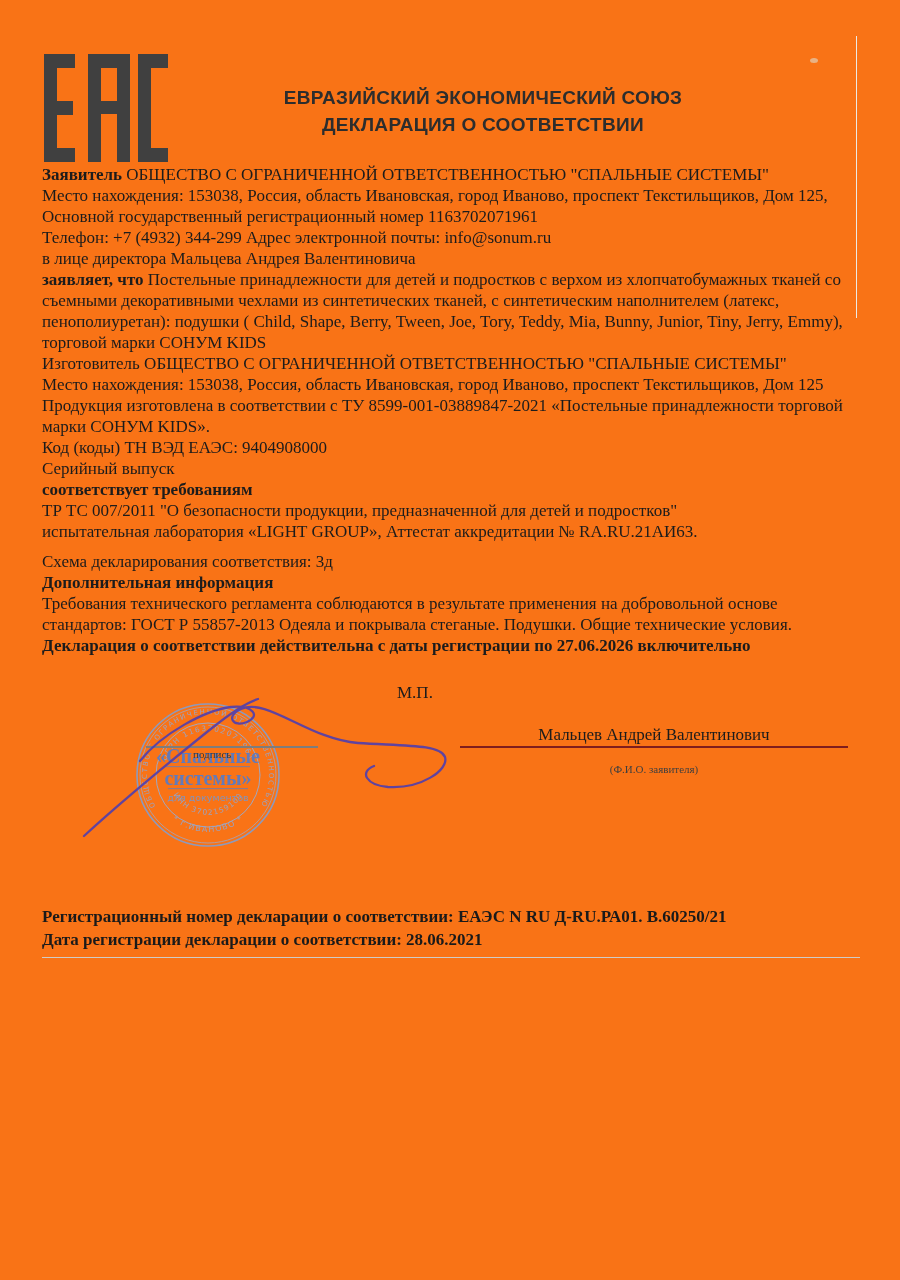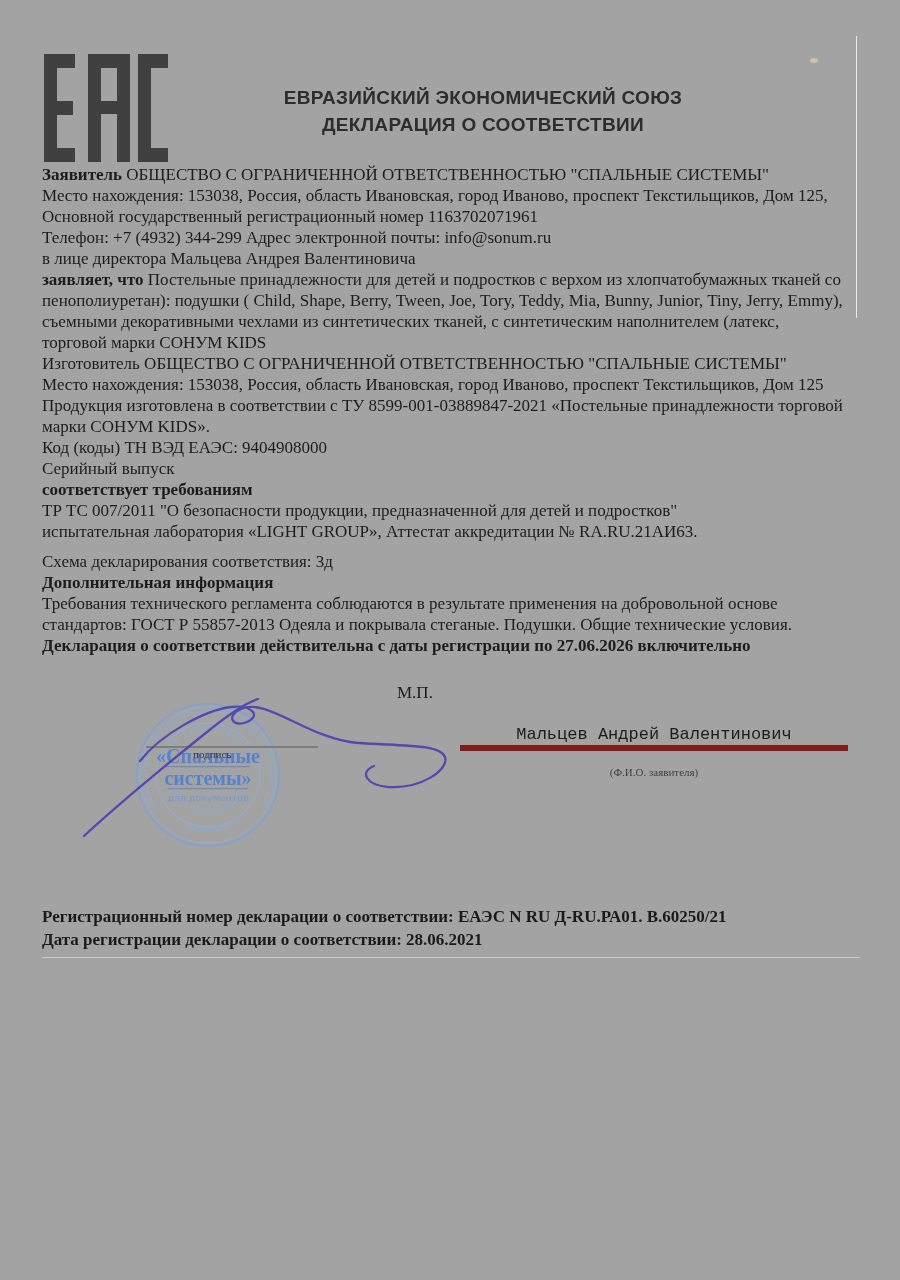--- a/index.html
+++ b/index.html
@@ -1,19 +1,19 @@
 <!DOCTYPE html>
 <html><head>
 <meta charset="utf-8">
 <style>
   html,body { margin:0; padding:0; }
   .page {
     position: relative;
     width: 900px; height: 1280px;
-    background: #a3a3a3;
+    background: #f97316;
     overflow: hidden;
     font-family: "Liberation Serif", serif;
     color: #1c1c1c;
   }
   .eac-logo { position: absolute; left: 44px; top: 54px; }
   .header-title {
     position: absolute; left: 66px; right: 0; top: 84px;
     text-align: center;
     font-family: "Liberation Sans", sans-serif;
     font-weight: bold; font-size: 19px; line-height: 27px;
@@ -21,21 +21,21 @@
   }
   .body-text {
     position: absolute; left: 42px; top: 164px; width: 830px;
     font-size: 17px; line-height: 21px;
   }
   .doc-line { white-space: nowrap; }
   .bold { font-weight: bold; }
 
   .mp-label { position: absolute; left: 397px; top: 683px; font-size: 17px; }
   .name-block { position: absolute; left: 460px; top: 725px; width: 388px; text-align: center; }
-  .name-line { font-size: 17px; border-bottom: 6px solid #7f1d1d; padding-bottom: 1px; font-family: Liberation Mono, monospace; }
+  .name-line { font-size: 17px; border-bottom: 2px solid #7f1d1d; padding-bottom: 1px; }
   .name-caption { font-size: 11px; color: #3f3f3f; margin-top: 15px; }
 
   .sign-line { position: absolute; left: 146px; top: 746px; width: 172px; height: 2px; background: #7d7d7d; z-index: 6; }
   .sign-caption { position: absolute; left: 193px; top: 748px; font-size: 11px; color: #3a3a3a; z-index: 7; }
 
   .stamp-svg { position: absolute; left: 132px; top: 699px; z-index: 4; }
   .signature-svg { position: absolute; left: 60px; top: 688px; z-index: 8; }
 
   .footer {
     position: absolute; left: 42px; top: 905px; width: 830px;
@@ -78,22 +78,22 @@
     <div>ДЕКЛАРАЦИЯ О СООТВЕТСТВИИ</div>
   </div>
 
   <div class="body-text">
       <div class="doc-line"><span class="bold">Заявитель </span><span>ОБЩЕСТВО С ОГРАНИЧЕННОЙ ОТВЕТСТВЕННОСТЬЮ "СПАЛЬНЫЕ СИСТЕМЫ"</span></div>
       <div class="doc-line"><span>Место нахождения: 153038, Россия, область Ивановская, город Иваново, проспект Текстильщиков, Дом 125,</span></div>
       <div class="doc-line"><span>Основной государственный регистрационный номер 1163702071961</span></div>
       <div class="doc-line"><span>Телефон: +7 (4932) 344-299 Адрес электронной почты: info@sonum.ru</span></div>
       <div class="doc-line"><span>в лице директора Мальцева Андрея Валентиновича</span></div>
       <div class="doc-line"><span class="bold">заявляет, что </span><span>Постельные принадлежности для детей и подростков с верхом из хлопчатобумажных тканей со</span></div>
+      <div class="doc-line"><span>съемными декоративными чехлами из синтетических тканей, с синтетическим наполнителем (латекс,</span></div>
       <div class="doc-line"><span>пенополиуретан): подушки ( Child, Shape, Berry, Tween, Joe, Tory, Teddy, Mia, Bunny, Junior, Tiny, Jerry, Emmy),</span></div>
-      <div class="doc-line"><span>съемными декоративными чехлами из синтетических тканей, с синтетическим наполнителем (латекс,</span></div>
       <div class="doc-line"><span>торговой марки СОНУМ KIDS</span></div>
       <div class="doc-line"><span>Изготовитель ОБЩЕСТВО С ОГРАНИЧЕННОЙ ОТВЕТСТВЕННОСТЬЮ "СПАЛЬНЫЕ СИСТЕМЫ"</span></div>
       <div class="doc-line"><span>Место нахождения: 153038, Россия, область Ивановская, город Иваново, проспект Текстильщиков, Дом 125</span></div>
       <div class="doc-line"><span>Продукция изготовлена в соответствии с ТУ 8599-001-03889847-2021 «Постельные принадлежности торговой</span></div>
       <div class="doc-line"><span>марки СОНУМ KIDS».</span></div>
       <div class="doc-line"><span>Код (коды) ТН ВЭД ЕАЭС: 9404908000</span></div>
       <div class="doc-line"><span>Серийный выпуск</span></div>
       <div class="doc-line"><span class="bold">соответствует требованиям</span></div>
       <div class="doc-line"><span>ТР ТС 007/2011 "О безопасности продукции, предназначенной для детей и подростков"</span></div>
       <div class="doc-line"><span>испытательная лаборатория «LIGHT GROUP», Аттестат аккредитации № RA.RU.21АИ63.</span></div>

